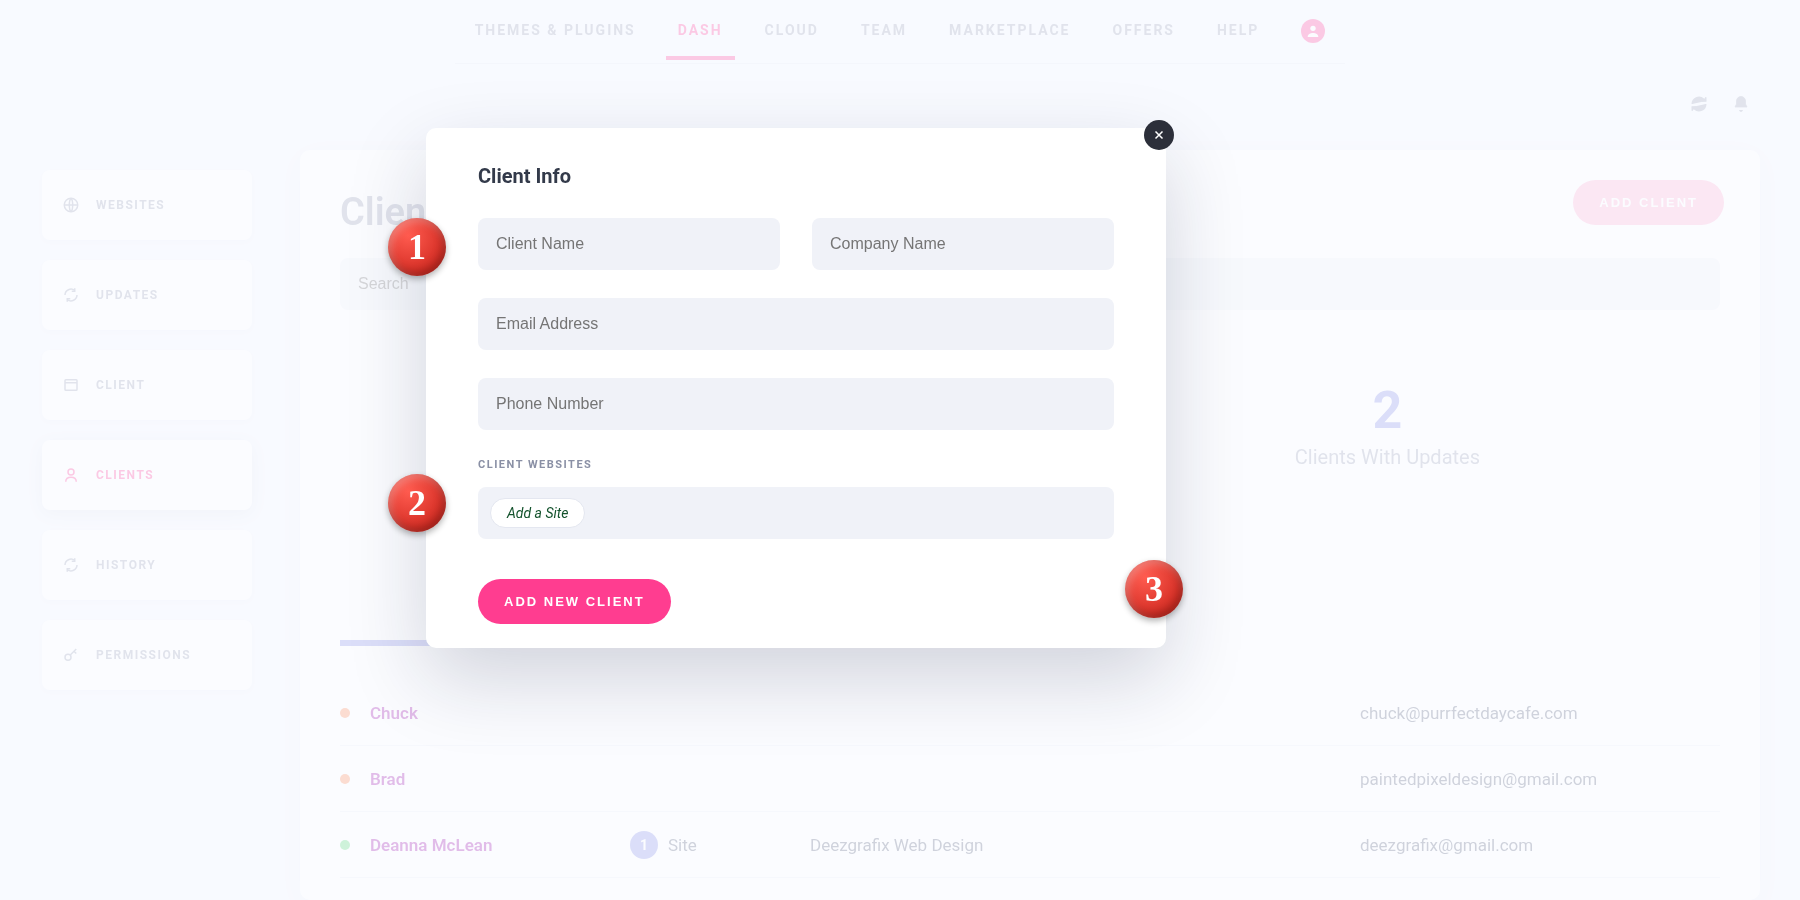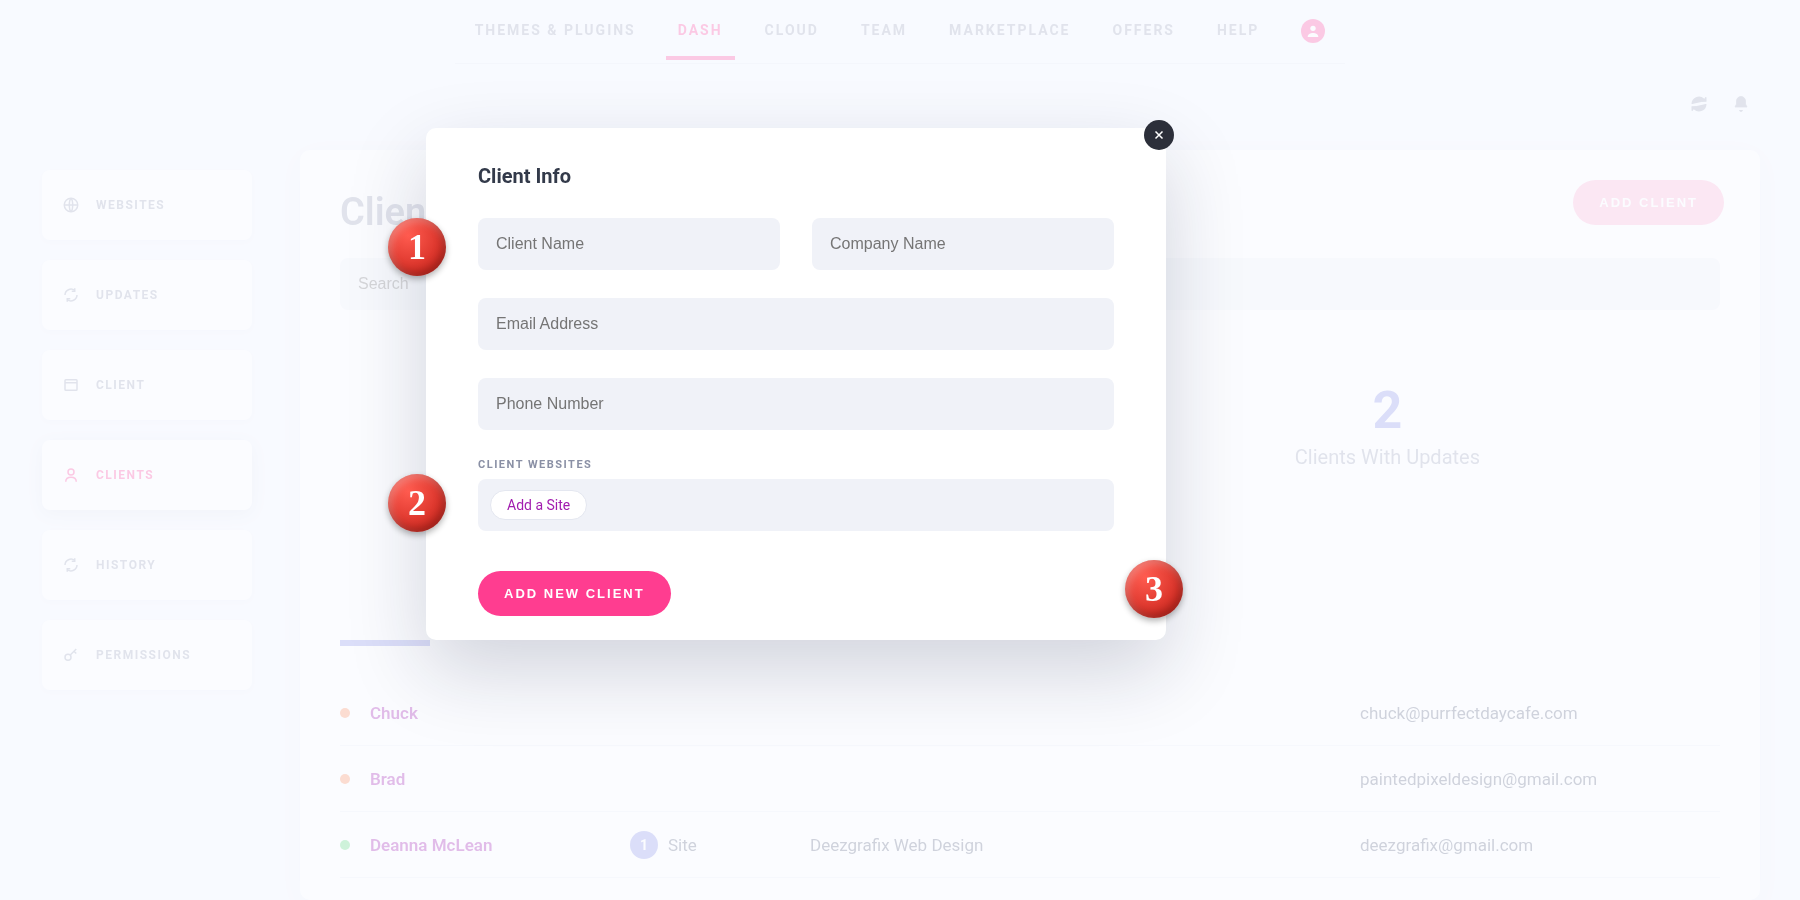--- a/index.html
+++ b/index.html
@@ -219,38 +219,39 @@
   padding: 0 18px;
   font-size: 16px;
   color: #7b8199;
 }
 .modal input.text.full { width: 100%; margin-bottom: 28px; }
 .modal .section-label {
   letter-spacing: 1.5px;
   font-size: 11px;
   font-weight: 700;
   color: #8a90a5;
-  margin-bottom: 8px;
+  margin-bottom: 16px;
 }
 .site-box {
   background: #f0f2f8;
   border-radius: 8px;
   height: 52px;
   display: flex;
   align-items: center;
   padding: 0 12px;
 }
 .site-chip {
   background: #fff;
   border: 1px solid #e4e7f0;
   border-radius: 999px;
   padding: 6px 16px;
   font-size: 14px;
-  color: #a21caf;
+  color: #14532d;
   cursor: pointer;
+  font-style: italic;
 }
 .modal .actions { margin-top: 40px; display: flex; }
 .submit-btn {
   background: #ff3d90;
   color: #fff;
   border: none;
   border-radius: 999px;
   letter-spacing: 2px;
   font-weight: 700;
   font-size: 13px;

